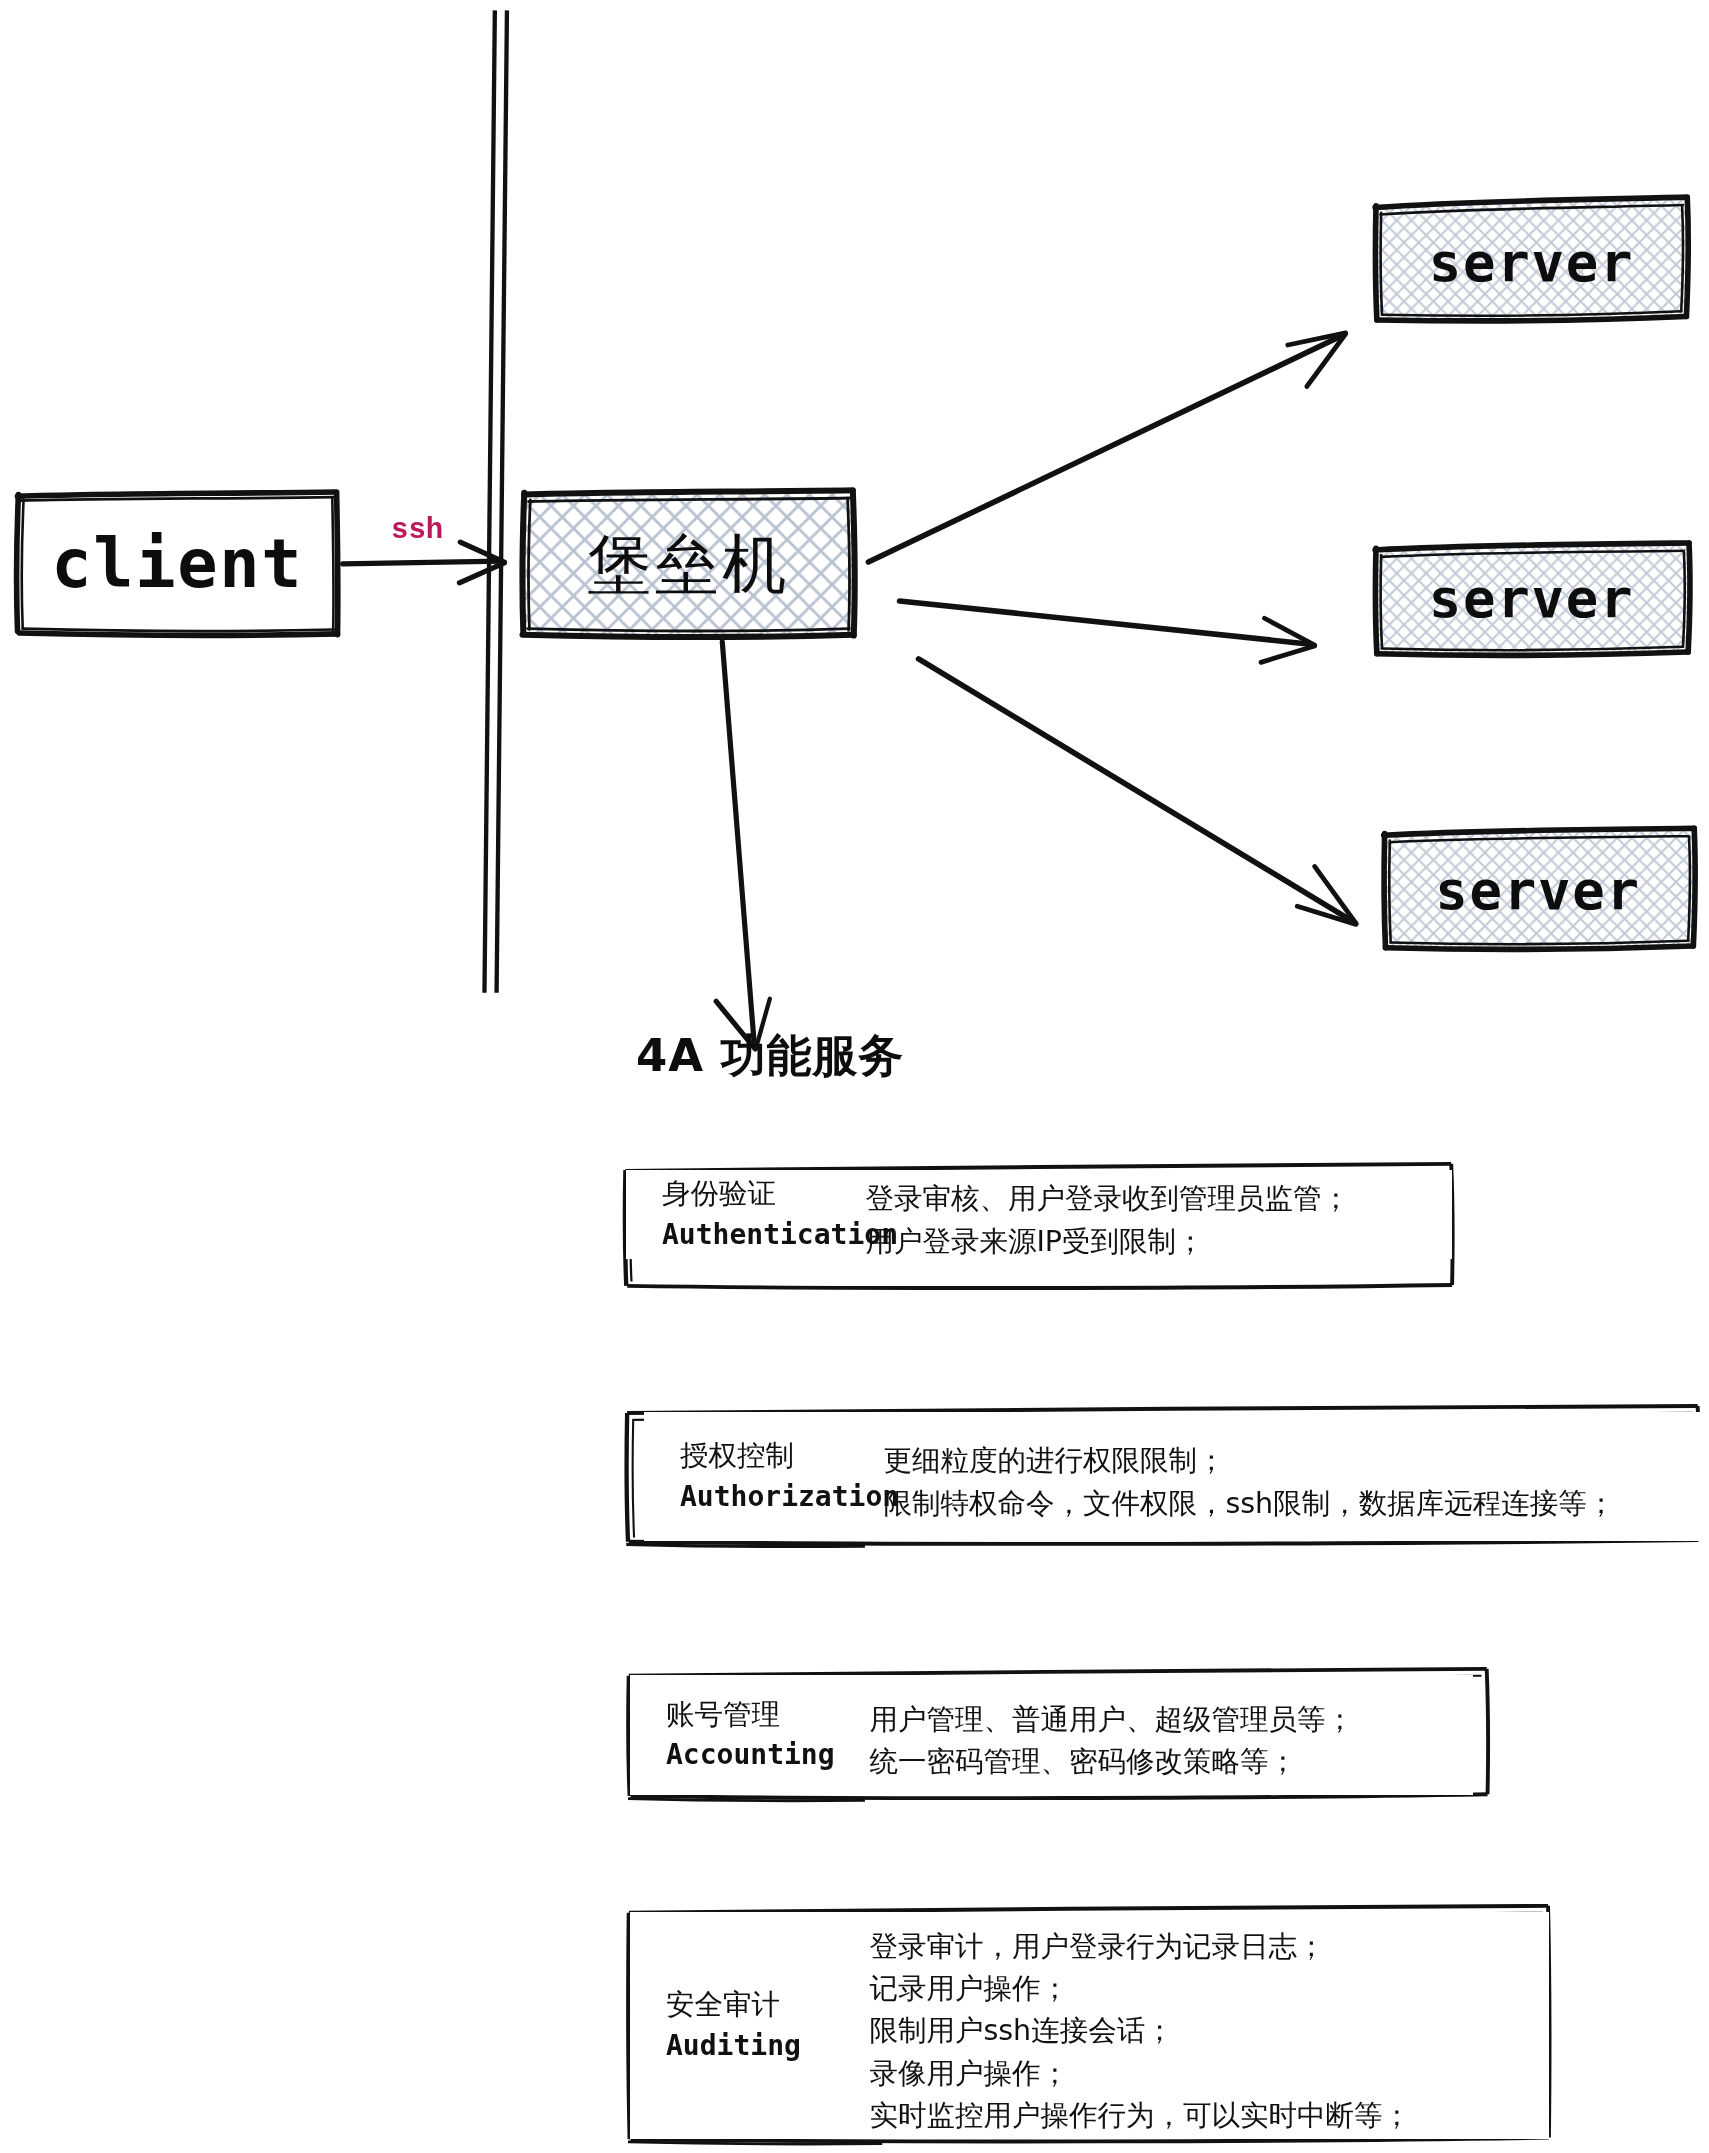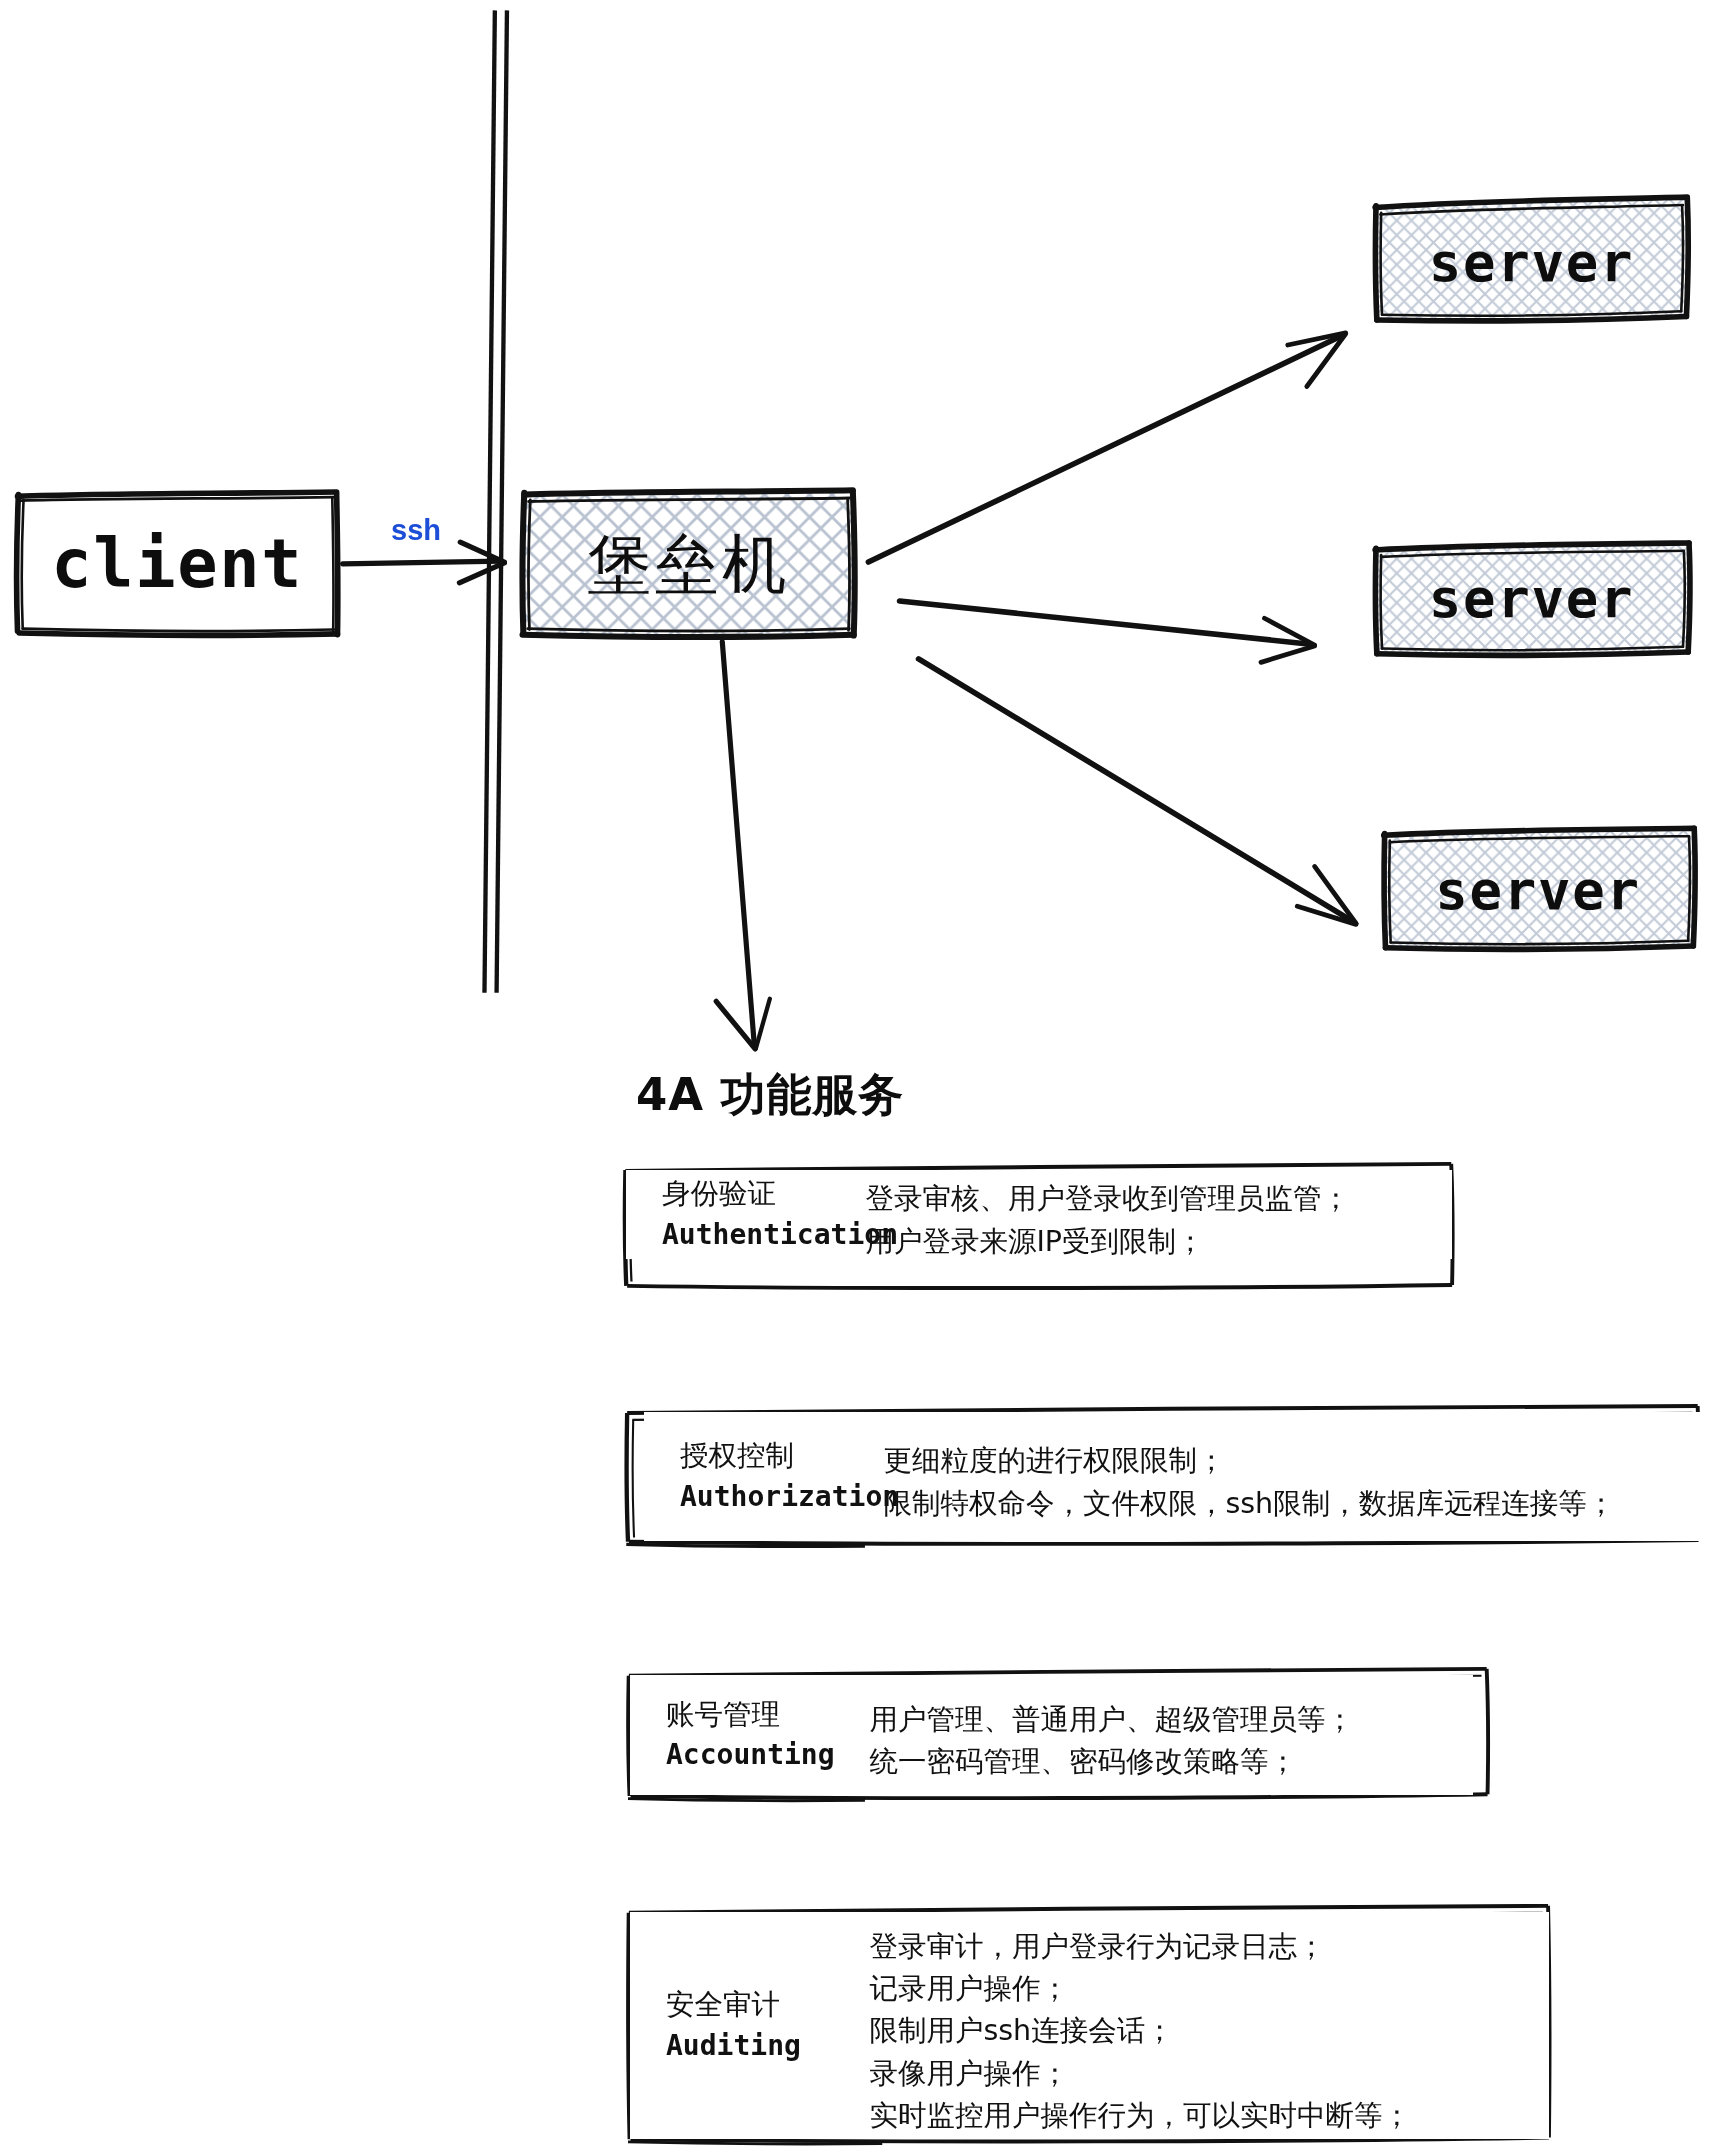--- a/index.html
+++ b/index.html
@@ -41,24 +41,24 @@
   .cjk-label {
     font-family: "DejaVu Sans", sans-serif;
     font-weight: 400;
     color: #0d0d0d;
   }
   #client-text   { font-size: 67px; letter-spacing: 1.7px; }
   #bastion-text  { font-size: 64px; letter-spacing: 3.5px; }
   .server-text   { font-size: 54px; letter-spacing: 1.7px; }
   #ssh-text {
     position: absolute;
-    font-family: Liberation Sans, sans-serif;
+    font-family: Liberation Mono, monospace;
     font-weight: 700;
     font-size: 29px;
-    color: #1d4ed8;
+    color: #be185d;
   }
   #section-title {
     position: absolute;
     font-family: "DejaVu Sans", sans-serif;
     font-weight: 700;
     font-size: 45px;
     color: #0d0d0d;
     letter-spacing: 0.9px;
     white-space: nowrap;
   }
@@ -271,21 +271,21 @@
   <div class="node-label cjk-label" id="bastion-text" style="left:524px; top:495px; width:329px; height:138px;">堡垒机</div>
 
   <div id="ssh-text" style="left:391px; top:514px;">ssh</div>
 
   <div class="node-label mono-label server-text" style="left:1376px; top:206px; width:311px; height:112px;">server</div>
 
   <div class="node-label mono-label server-text" style="left:1376px; top:546px; width:311px; height:105px;">server</div>
 
   <div class="node-label mono-label server-text" style="left:1384px; top:833px; width:308px; height:114px;">server</div>
 
-  <div id="section-title" style="left:636px; top:1065px;">4A  功能服务</div>
+  <div id="section-title" style="left:636px; top:1026px;">4A  功能服务</div>
 
   <div class="panel" style="left:626px; top:1170px; width:826px; height:89px;">
     <div class="panel-inner">
       <div class="panel-term">
         <div class="cn">身份验证</div>
         <div class="en">Authentication</div>
       </div>
       <div class="panel-desc">
         <div class="dline">登录审核、用户登录收到管理员监管；</div>
         <div class="dline">用户登录来源IP受到限制；</div>

